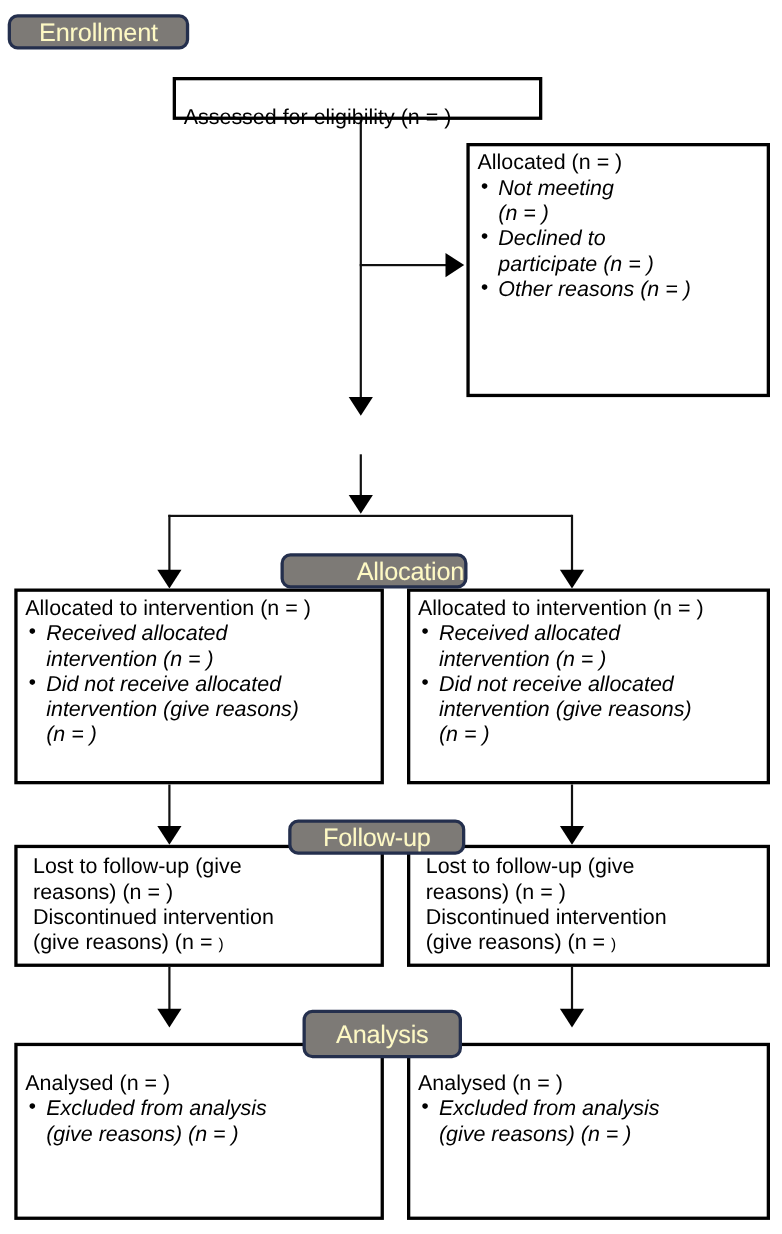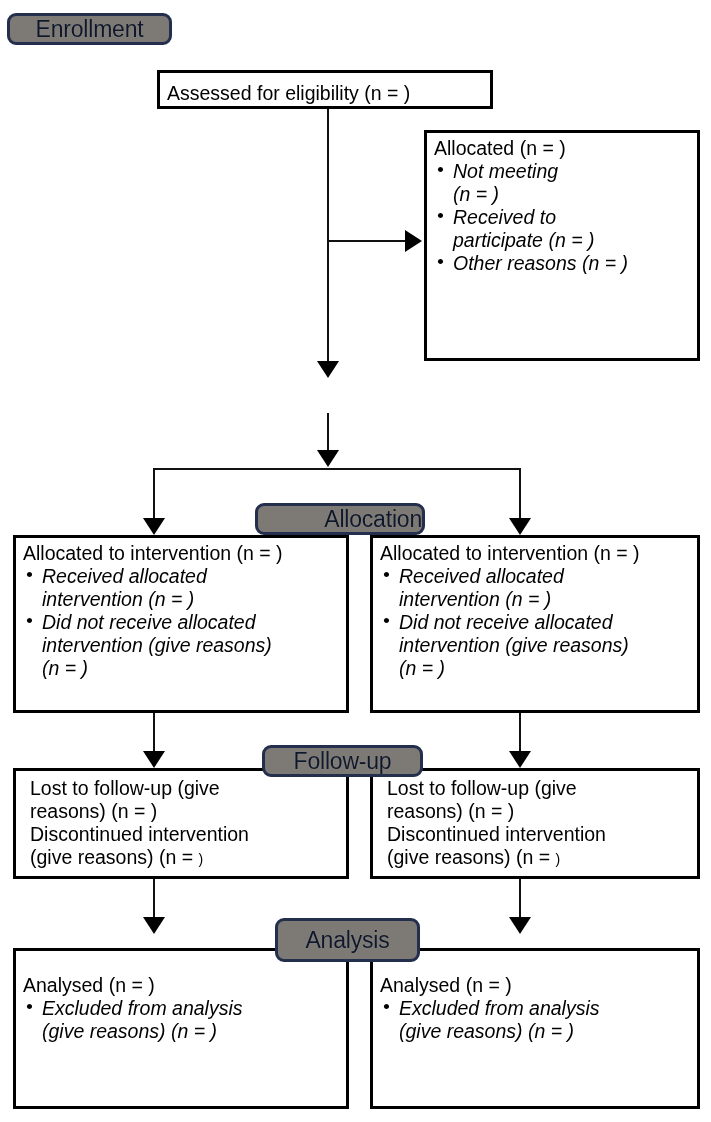--- a/index.html
+++ b/index.html
@@ -17,21 +17,21 @@
     background: #ffffff;
     overflow: hidden;
   }
   
   .stage-badge {
     position: absolute;
     box-sizing: border-box;
     background: #7d7a76;
     border: 3px solid #242f4d;
     border-radius: 9px;
-    color: #0f172a;
+    color: #fef9c3;
     font-size: 23px;
     line-height: 1;
     letter-spacing: -0.2px;
     display: flex;
     align-items: center;
     justify-content: center;
     z-index: 40;
     text-shadow: 0 0 1px rgba(255,255,255,0.25);
   }
   
@@ -42,21 +42,21 @@
     border: 3px solid #000000;
     z-index: 20;
   }
   .box-inner {
     padding: 4px 6px 2px 7px;
     font-size: 19.5px;
     line-height: 1.18;
     color: #000000;
   }
   .box-inner.center-line {
-    padding-top: 9px;
+    padding-top: 23px;
   }
   .line {
     white-space: nowrap;
   }
   
   ul.bullets {
     list-style: none;
     margin: 0;
     padding: 0;
   }
@@ -135,21 +135,21 @@
 
   <div class="flow-box" style="left:424px; top:130px; width:276px; height:231px;">
     <div class="box-inner">
       <div class="line">Allocated (n =  )</div>
       <ul class="bullets">
         <li>
           <span class="sub">Not meeting</span>
           <span class="sub">(n = )</span>
         </li>
         <li>
-          <span class="sub">Received to</span>
+          <span class="sub">Declined to</span>
           <span class="sub">participate (n =  )</span>
         </li>
         <li>
           <span class="sub">Other reasons (n =  )</span>
         </li>
       </ul>
     </div>
   </div>
 
 

